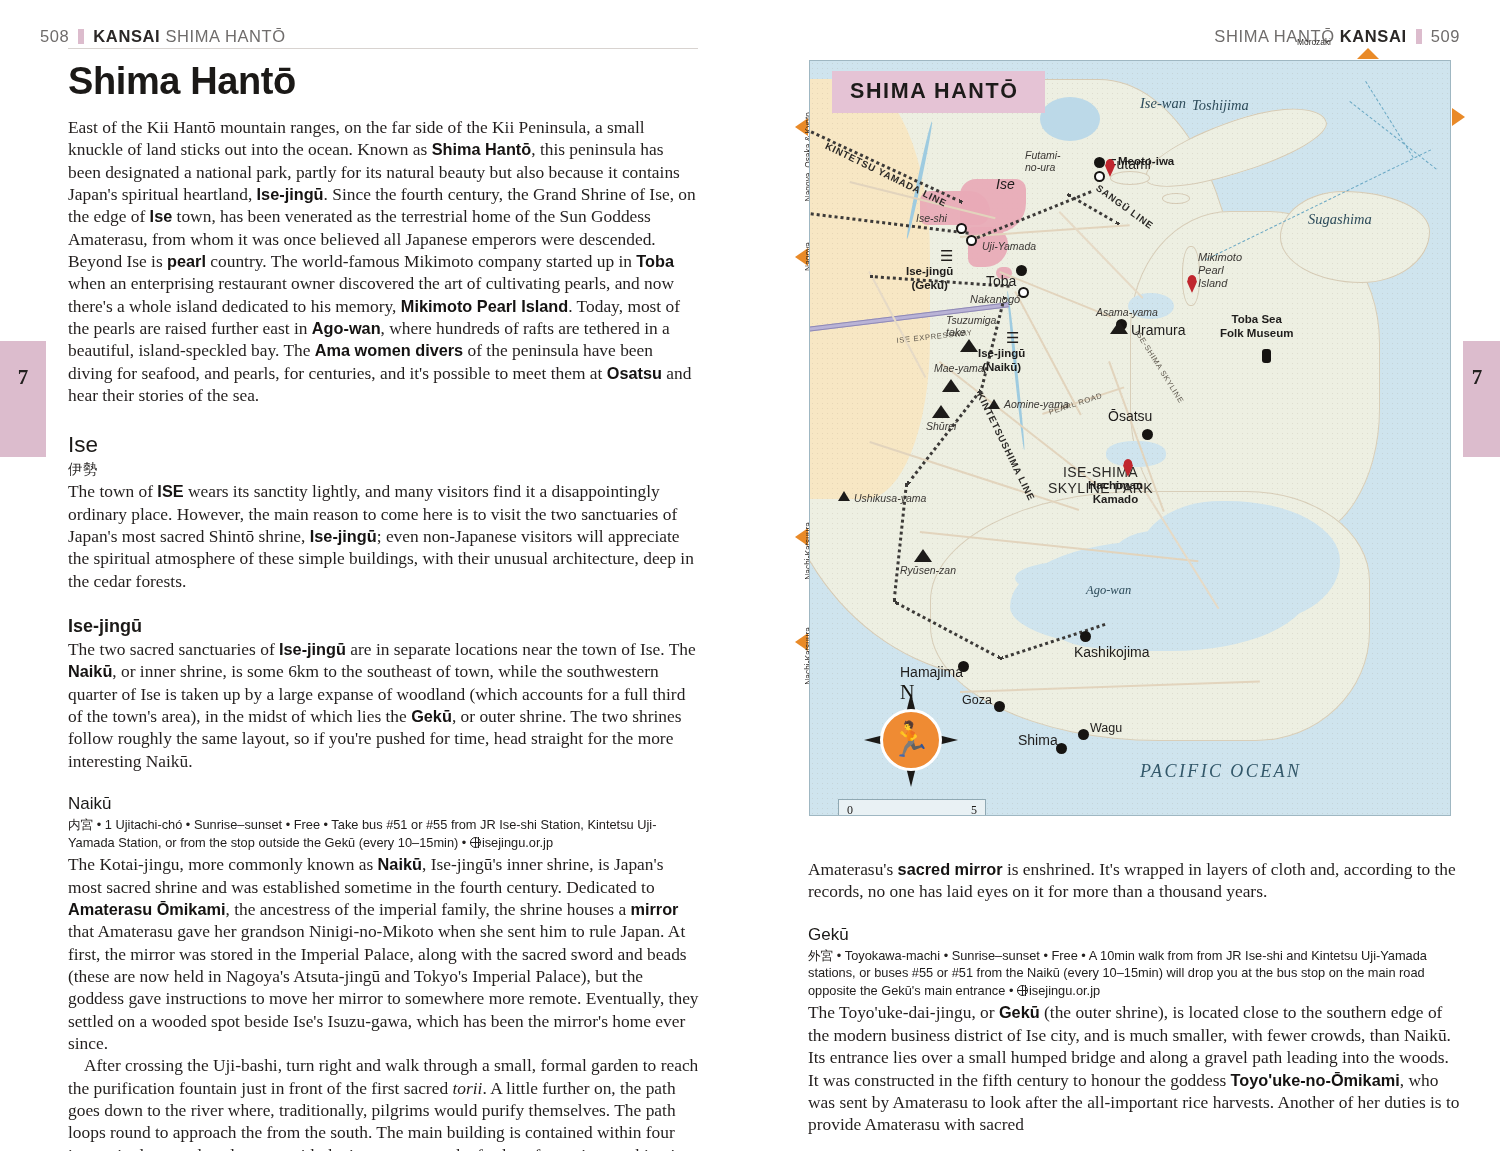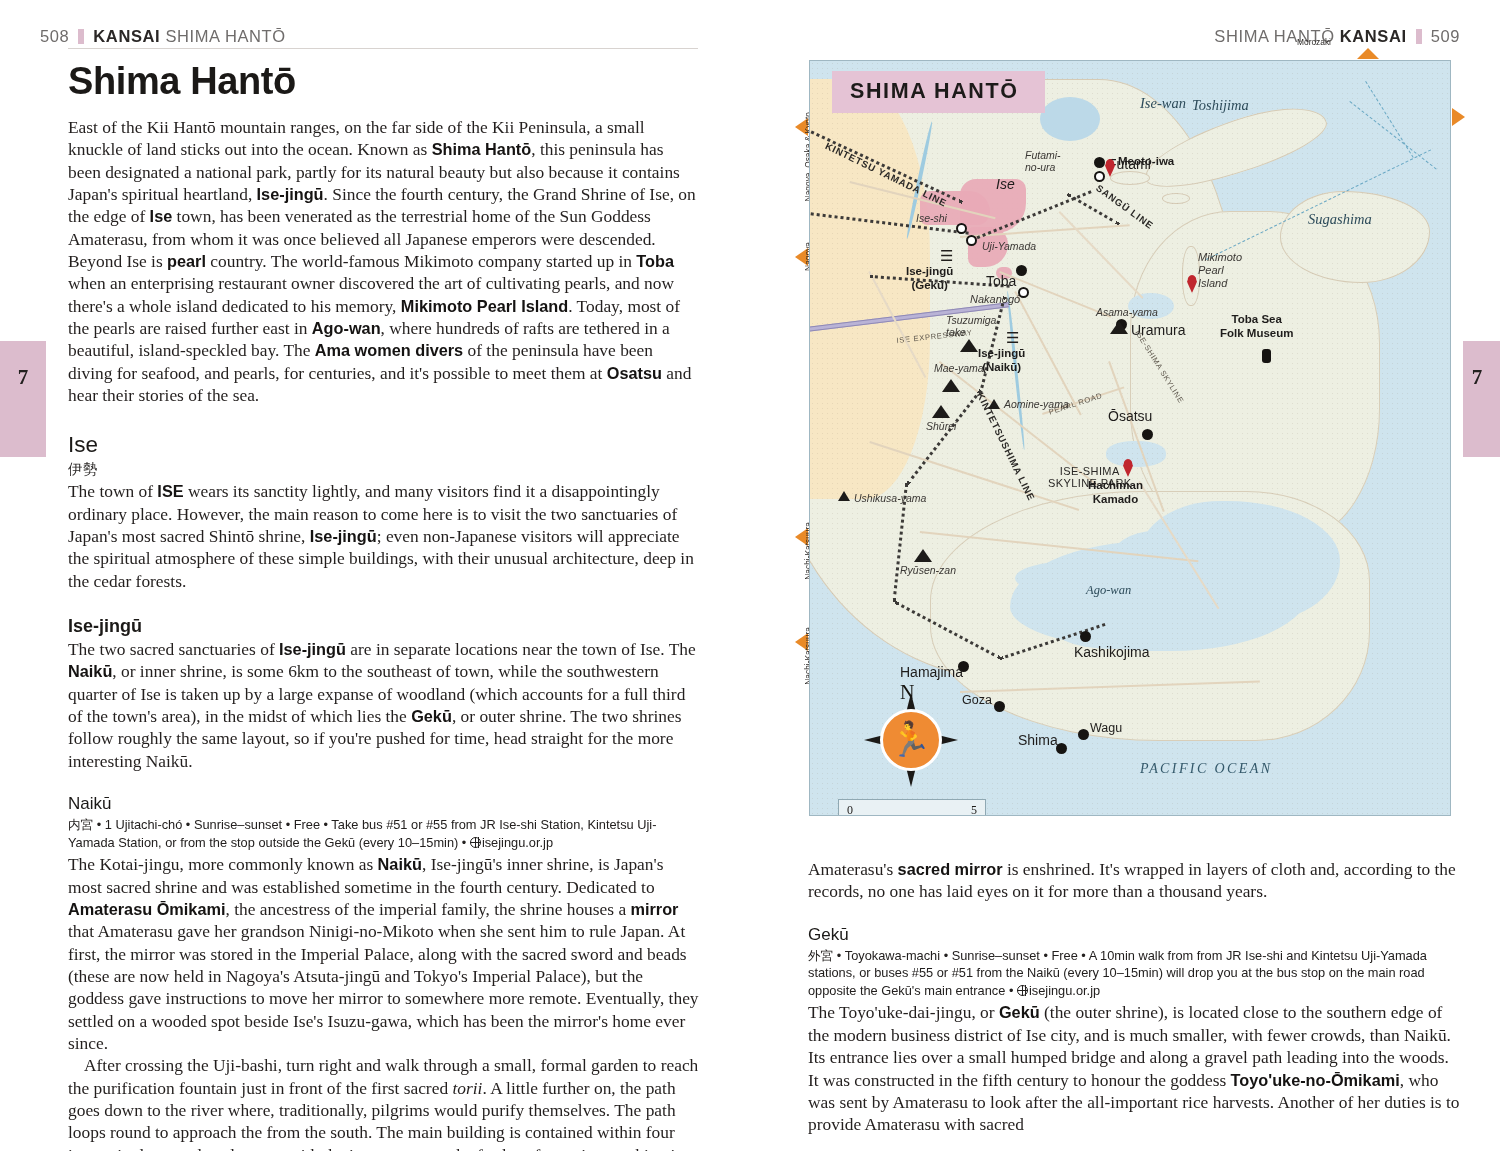--- a/index.html
+++ b/index.html
@@ -141,22 +141,22 @@
 
   
   .mlbl { position:absolute; white-space:nowrap; font-family:"Liberation Sans", sans-serif;
           color:#1e1c1b; line-height:1.12; }
   .mlbl.town   { font-size:14px; font-weight:normal; }
   .mlbl.water  { font-style:italic; font-size:14.5px; color:#2d4b5a;
                  font-family:"Liberation Serif", serif; }
   .mlbl.feat   { font-style:italic; font-size:10.5px; color:#3a3734;
                  font-family:"Liberation Sans", sans-serif; }
   .mlbl.poi    { font-size:11.5px; font-weight:bold; text-align:center; }
-  .mlbl.park   { font-size:11px; letter-spacing:.4px; text-align:center; color:#2a2826; }
-  .mlbl.ocean  { font-style:italic; font-size:14px; letter-spacing:2.4px;
+  .mlbl.park   { font-size:14px; letter-spacing:.4px; text-align:center; color:#2a2826; }
+  .mlbl.ocean  { font-style:italic; font-size:18px; letter-spacing:2.4px;
                  color:#33586a; font-family:"Liberation Serif", serif; }
   .mlbl.railname { font-size:9.6px; letter-spacing:.9px; font-weight:bold; color:#2a2826;
                    transform-origin:0 0; }
   .mlbl.roadname { font-size:7.6px; letter-spacing:.7px; color:#5d564c;
                    transform-origin:0 0; }
 
   .dot { position:absolute; width:11px; height:11px; border-radius:50%;
          background:#161412; }
   .dot.open { background:#fff; border:2.2px solid #161412; width:11px; height:11px; }
   .pin { position:absolute; width:0; height:0; }

